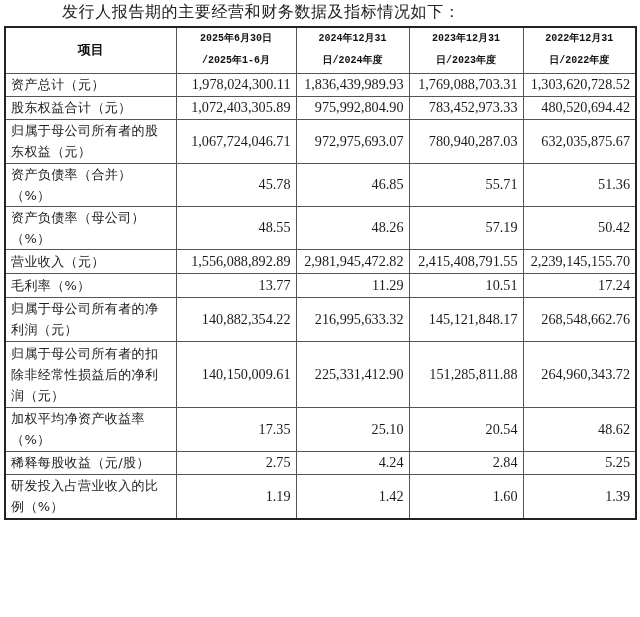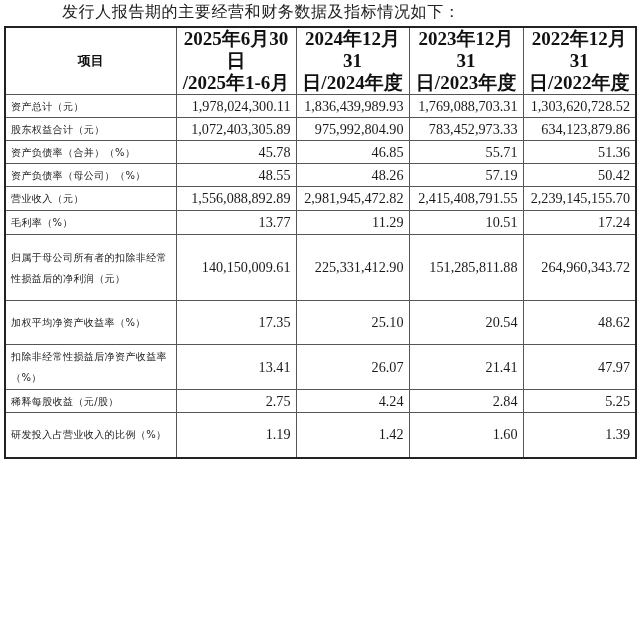--- a/index.html
+++ b/index.html
@@ -3,24 +3,24 @@
 <meta charset="utf-8">
 <style>
   html, body { margin: 0; padding: 0; background: #ffffff; }
   body { width: 640px; height: 617px; position: relative; overflow: hidden;
          font-family: "DejaVu Serif", "Liberation Serif", serif; color: #1a1a1a; }
   .intro { position: absolute; left: 62px; top: 2px; font-size: 16px; letter-spacing: 0.6px;
            font-family: "DejaVu Sans", "Liberation Sans", sans-serif; color: #222; white-space: nowrap; }
   table { position: absolute; left: 4px; top: 26px; border-collapse: collapse;
           table-layout: fixed; width: 631px; border: 2px solid #222; }
   td, th { border: 1px solid #555; padding: 0 5px; font-size: 13.2px; line-height: 21px; }
-  th { font-weight: bold; text-align: center; font-size: 19px; line-height: 22px;
-       font-family: Liberation Serif, serif; color: #111; }
+  th { font-weight: bold; text-align: center; font-size: 10px; line-height: 22px;
+       font-family: Liberation Mono, monospace; color: #111; }
   th.item { font-family: "DejaVu Sans", "Liberation Sans", sans-serif; font-size: 13px; }
-  td.label { font-family: "DejaVu Sans", "Liberation Sans", sans-serif; font-size: 10px;
+  td.label { font-family: "DejaVu Sans", "Liberation Sans", sans-serif; font-size: 13px;
              letter-spacing: 0.4px; text-align: left; color: #222; }
   td.num { text-align: right; font-family: "Liberation Serif", "DejaVu Serif", serif;
            font-size: 14.2px; white-space: nowrap; color: #1a1a1a; }
 </style>
 </head>
 <body>
 
 <div class="intro">发行人报告期的主要经营和财务数据及指标情况如下：</div>
 
 <table>
@@ -58,21 +58,28 @@
       <td class="num">1,978,024,300.11</td>
       <td class="num">1,836,439,989.93</td>
       <td class="num">1,769,088,703.31</td>
       <td class="num">1,303,620,728.52</td>
     </tr>
     <tr style="height:23px">
       <td class="label">股东权益合计（元）</td>
       <td class="num">1,072,403,305.89</td>
       <td class="num">975,992,804.90</td>
       <td class="num">783,452,973.33</td>
-      <td class="num">634,123,879.86</td>
+      <td class="num">480,520,694.42</td>
+    </tr>
+    <tr style="height:44px">
+      <td class="label">归属于母公司所有者的股东权益（元）</td>
+      <td class="num">1,067,724,046.71</td>
+      <td class="num">972,975,693.07</td>
+      <td class="num">780,940,287.03</td>
+      <td class="num">632,035,875.67</td>
     </tr>
     <tr style="height:23px">
       <td class="label">资产负债率（合并）（%）</td>
       <td class="num">45.78</td>
       <td class="num">46.85</td>
       <td class="num">55.71</td>
       <td class="num">51.36</td>
     </tr>
     <tr style="height:23px">
       <td class="label">资产负债率（母公司）（%）</td>
@@ -88,40 +95,40 @@
       <td class="num">2,415,408,791.55</td>
       <td class="num">2,239,145,155.70</td>
     </tr>
     <tr style="height:24px">
       <td class="label">毛利率（%）</td>
       <td class="num">13.77</td>
       <td class="num">11.29</td>
       <td class="num">10.51</td>
       <td class="num">17.24</td>
     </tr>
+    <tr style="height:44px">
+      <td class="label">归属于母公司所有者的净利润（元）</td>
+      <td class="num">140,882,354.22</td>
+      <td class="num">216,995,633.32</td>
+      <td class="num">145,121,848.17</td>
+      <td class="num">268,548,662.76</td>
+    </tr>
     <tr style="height:66px">
       <td class="label">归属于母公司所有者的扣除非经常性损益后的净利润（元）</td>
       <td class="num">140,150,009.61</td>
       <td class="num">225,331,412.90</td>
       <td class="num">151,285,811.88</td>
       <td class="num">264,960,343.72</td>
     </tr>
     <tr style="height:44px">
       <td class="label">加权平均净资产收益率（%）</td>
       <td class="num">17.35</td>
       <td class="num">25.10</td>
       <td class="num">20.54</td>
       <td class="num">48.62</td>
-    </tr>
-    <tr style="height:45px">
-      <td class="label">扣除非经常性损益后净资产收益率（%）</td>
-      <td class="num">13.41</td>
-      <td class="num">26.07</td>
-      <td class="num">21.41</td>
-      <td class="num">47.97</td>
     </tr>
     <tr style="height:23px">
       <td class="label">稀释每股收益（元/股）</td>
       <td class="num">2.75</td>
       <td class="num">4.24</td>
       <td class="num">2.84</td>
       <td class="num">5.25</td>
     </tr>
     <tr style="height:45px">
       <td class="label">研发投入占营业收入的比例（%）</td>

